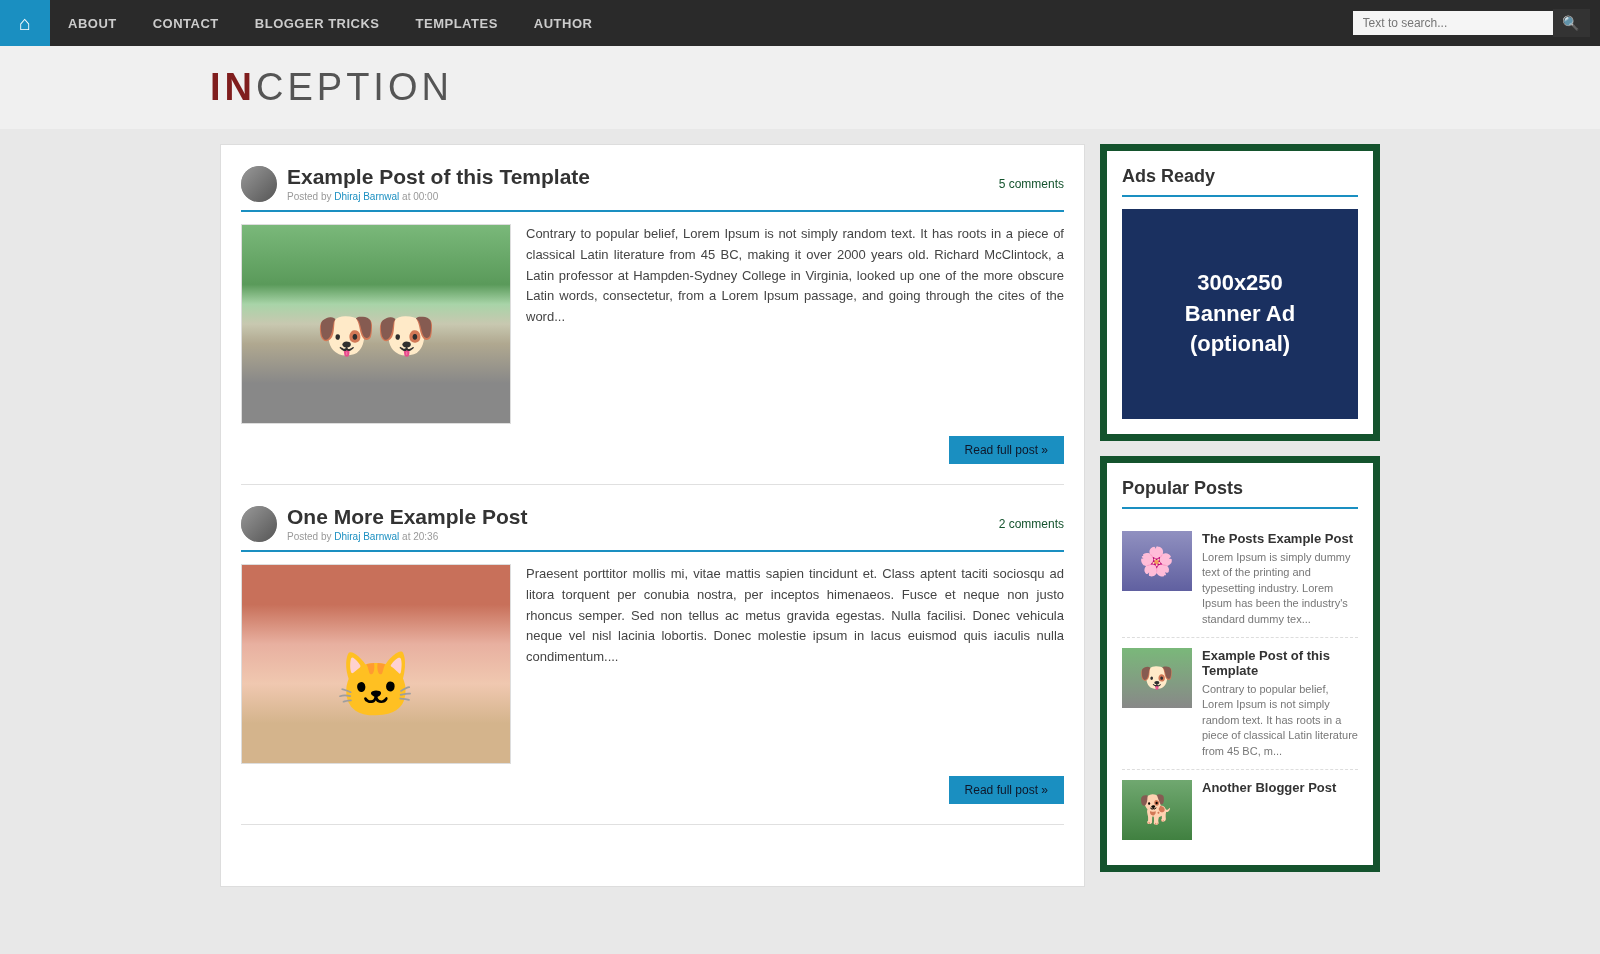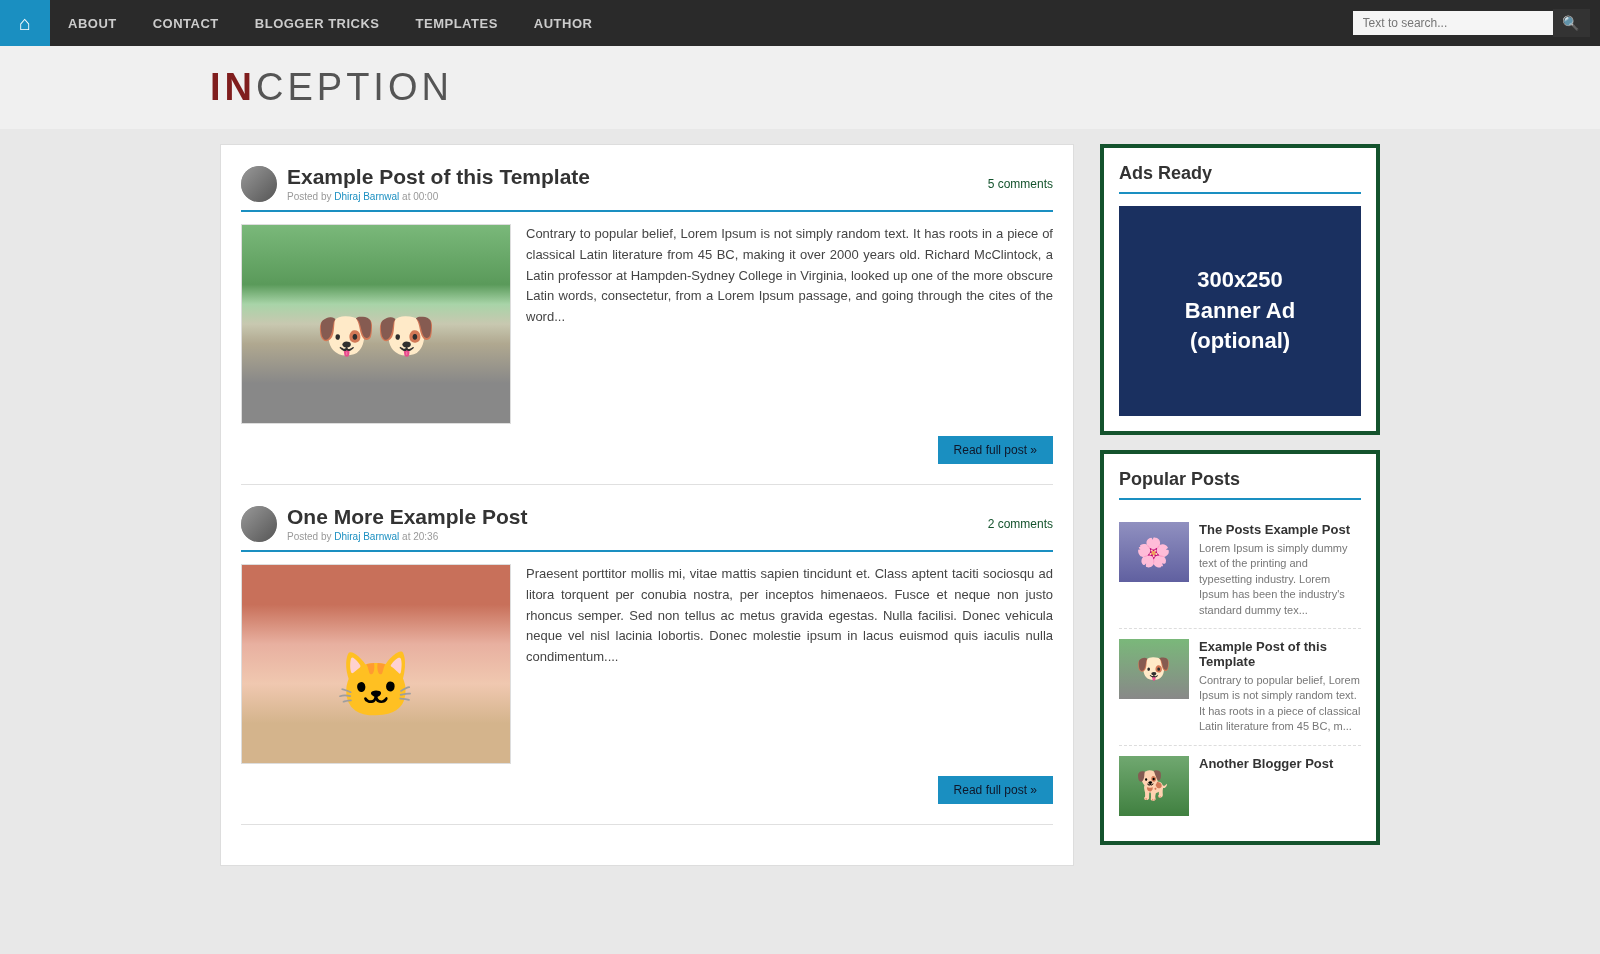--- a/index.html
+++ b/index.html
@@ -83,21 +83,21 @@
       color: #7f1d1d;
       font-weight: bold;
     }
 
     
     #main-wrapper {
       max-width: 1180px;
       margin: 0 auto;
       padding: 15px 10px;
       display: flex;
-      gap: 26px;
+      gap: 15px;
     }
 
     
     #content-area {
       flex: 1;
       background: white;
       border: 1px solid #ddd;
       padding: 20px;
     }
 
@@ -219,21 +219,21 @@
       display: inline-block;
     }
 
     
     #sidebar {
       width: 280px;
       flex-shrink: 0;
     }
     .sidebar-widget {
       background: white;
-      border: 4px solid #14532d;
+      border: 7px solid #14532d;
       margin-bottom: 15px;
       padding: 15px;
     }
     .widget-title {
       font-size: 18px;
       font-weight: bold;
       color: #333;
       border-bottom: 2px solid #1a8fc1;
       padding-bottom: 8px;
       margin-bottom: 12px;

